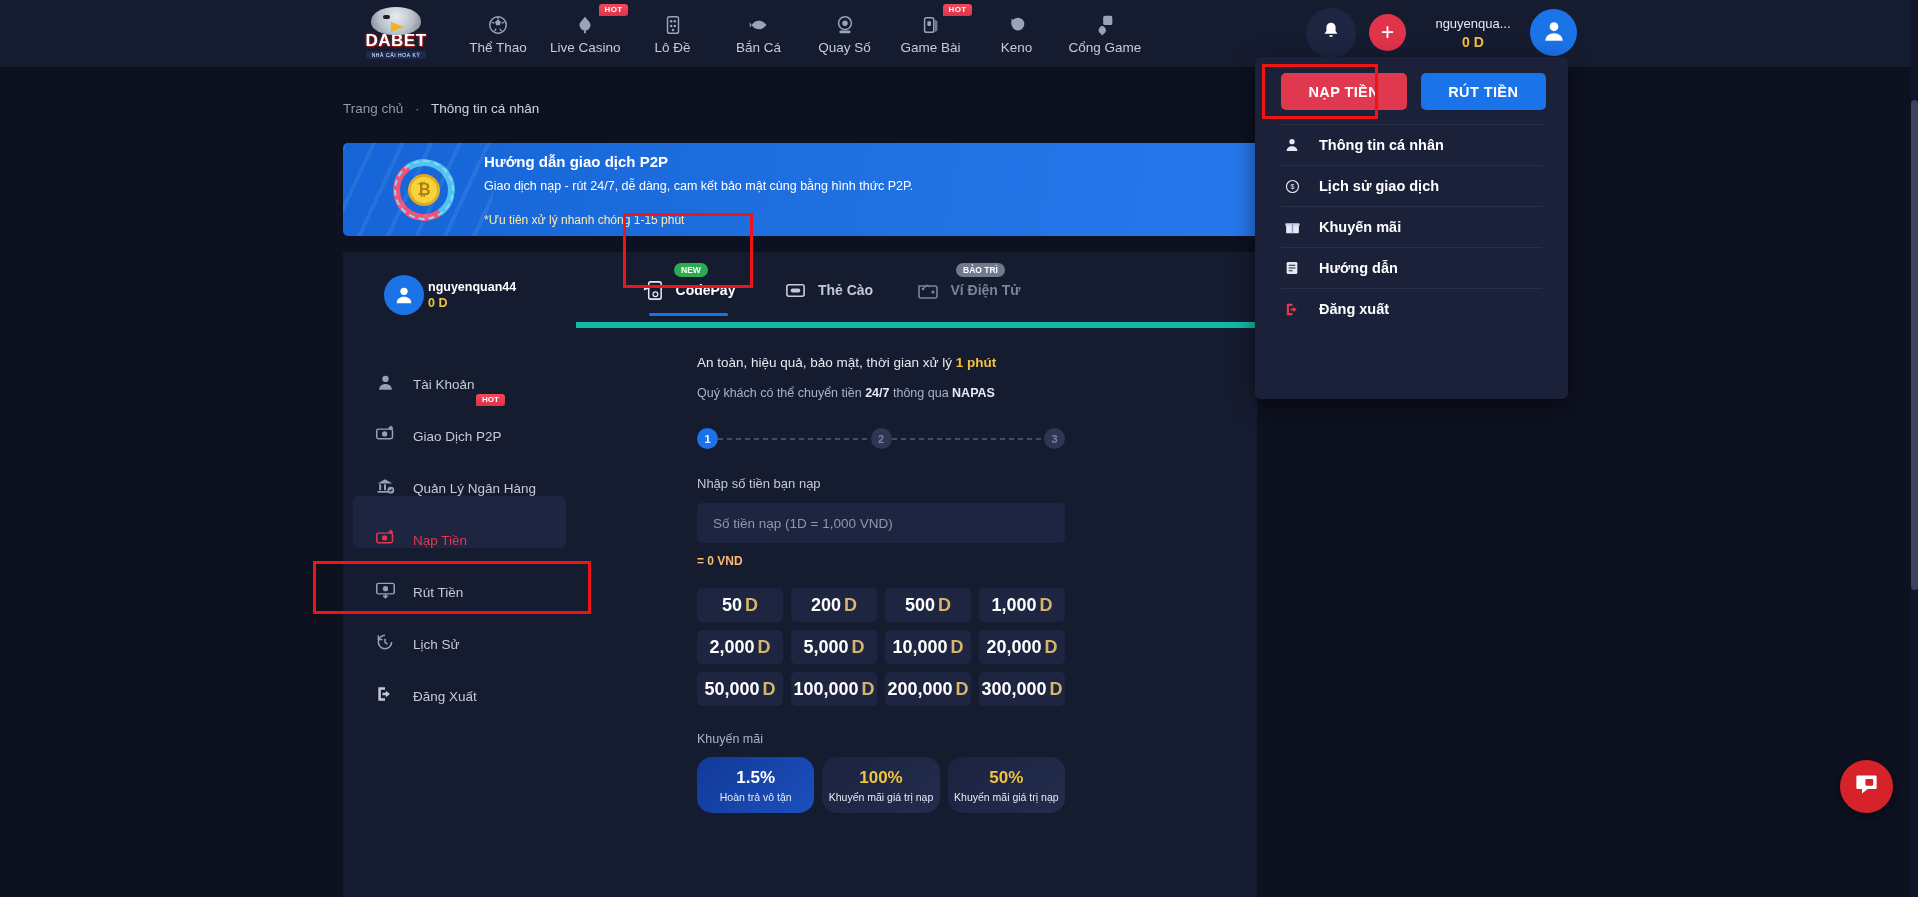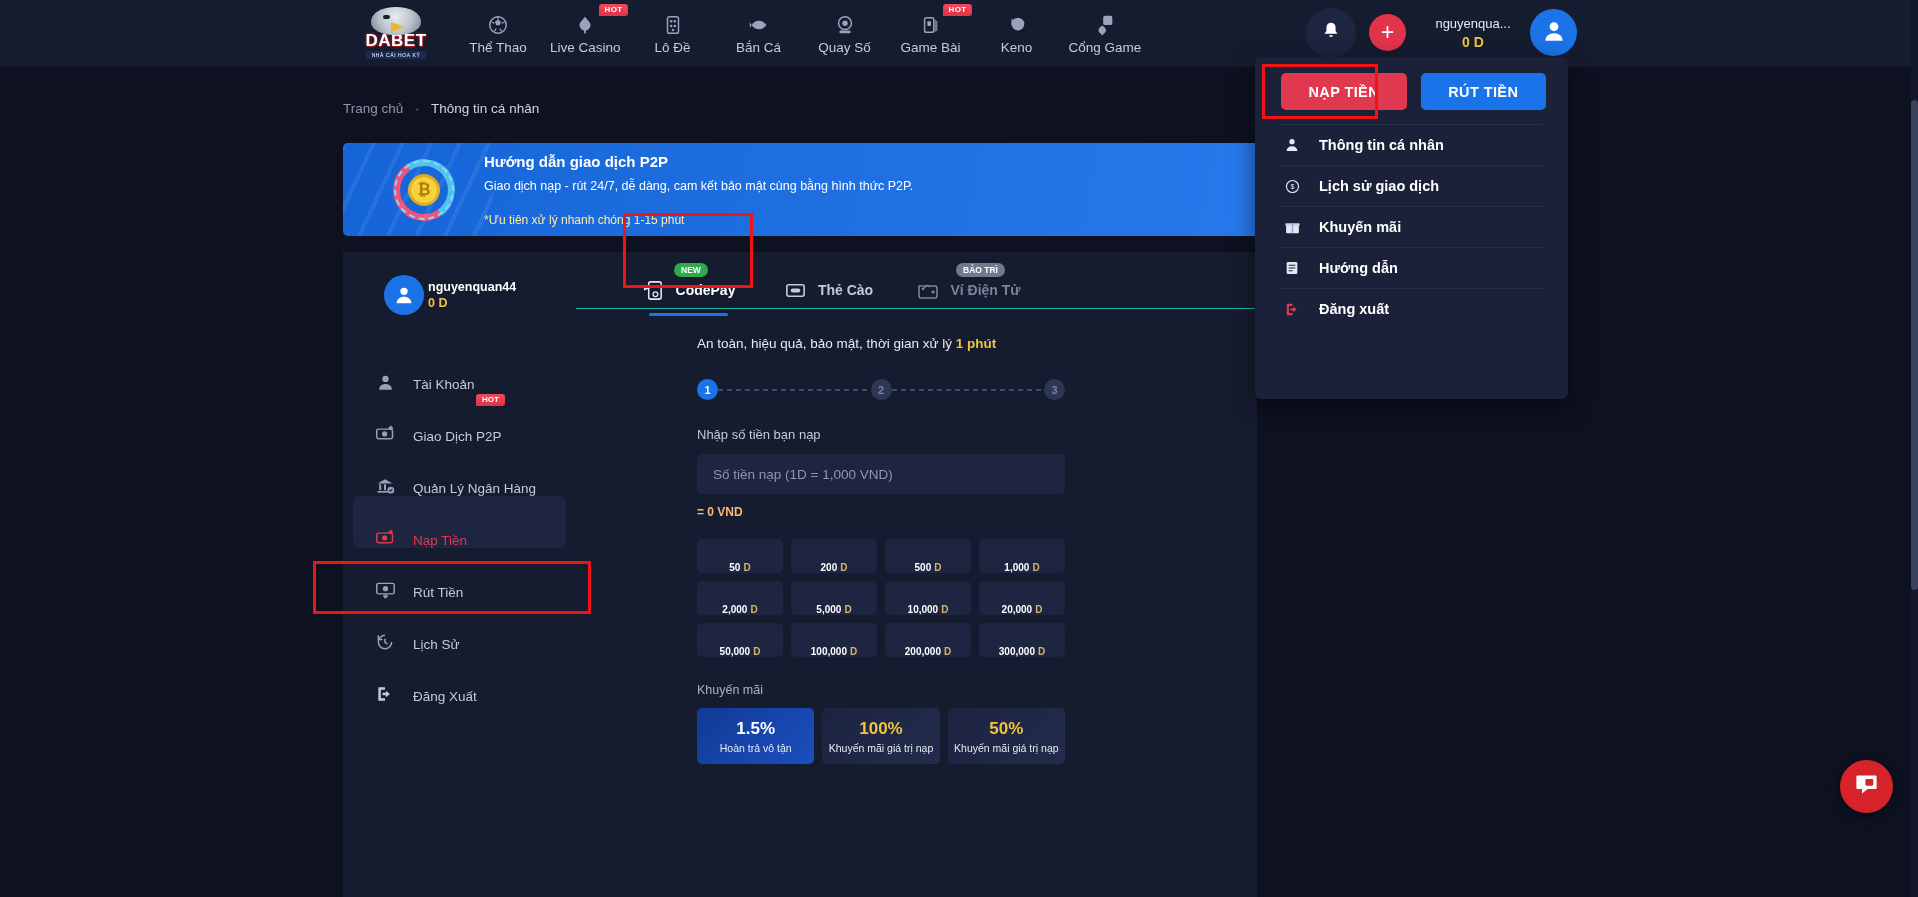--- a/index.html
+++ b/index.html
@@ -190,21 +190,21 @@
   .hl-sb {
     position: absolute; left: 313px; top: 561px; width: 278px; height: 53px;
     border: 3px solid #f01414; z-index: 30; pointer-events: none;
   }
 
   
   .panel {
     position: absolute; left: 576px; top: 252px; width: 681px; height: 645px;
     background: #161c30;
   }
-  .tabs { display: flex; height: 57px; border-bottom: 1px solid #14b8a6; padding-left: 42px; }
+  .tabs { display: flex; height: 76px; border-bottom: 6px solid #14b8a6; padding-left: 42px; }
   .tab {
     position: relative; width: 140px; height: 76px;
     display: flex; align-items: center; justify-content: center; cursor: pointer;
   }
   .tab .tb-ic { width: 25px; height: 25px; margin-right: 10px; display:flex; align-items:center; justify-content:center; }
   .tab .tb-lb { font-size: 14px; color: #c3cada; font-weight: bold; }
   .tab.sel .tb-lb { color: #fff; }
   .tab.dim .tb-lb { color: #7b8399; }
   .tab.sel:after {
     content:""; position:absolute; left: 31px; bottom: 12px; width: 79px; height: 3px;
@@ -250,29 +250,29 @@
   }
   .amt-input::placeholder { color: #8e97ad; }
   .vnd { margin: 11px 0 0 121px; font-size: 12px; color: #fdba74; font-weight: bold; }
 
   .chips {
     margin: 20px 0 0 121px; width: 368px;
     display: grid; grid-template-columns: repeat(4, 1fr); gap: 8px;
   }
   .chip {
     height: 34px; background: #1d2540; border-radius: 5px; cursor: pointer;
-    display: flex; align-items: flex-end; justify-content: center;
-    font-size: 10px; color: #fff; font-weight: bold;
+    display: flex; align-items: center; justify-content: center;
+    font-size: 18px; color: #fff; font-weight: bold;
   }
   .chip .dd { color: #d6b46a; margin-left: 3px; }
 
   .promo-title { margin: 26px 0 0 121px; font-size: 12.5px; color: #aab2c6; }
   .promos { margin: 11px 0 0 121px; width: 368px; display: flex; gap: 8px; }
   .promo {
-    flex: 1; height: 56px; border-radius: 5px; overflow: hidden; position: relative;
+    flex: 1; height: 56px; border-radius: 15px; overflow: hidden; position: relative;
     display: flex; flex-direction: column; align-items: center; justify-content: center;
   }
   .promo.p1 { background: linear-gradient(135deg,#123a96,#1b4fbe); }
   .promo.p2, .promo.p3 { background: linear-gradient(135deg,#1b2340,#232c4c); }
   .promo .pv { font-size: 17px; font-weight: bold; color: #f2c33c; }
   .promo.p1 .pv { color: #ffffff; }
   .promo .pl { font-size: 10.5px; color: #e7eaf2; margin-top: 3px; }
 
   
   .chat {
@@ -642,20 +642,23 @@
         <span class="tb-lb">Ví Điện Tử</span>
       </div>
     </div>
 
     <div class="pbody">
 
       <div class="safe-line">
         <span>An toàn, hiệu quả, bảo mật, thời gian xử lý </span><span class="hi">1 phút</span>
       </div>
 
+      <div class="napas">
+        <span>Quý khách có thể chuyển tiền </span><b>24/7</b><span> thông qua </span><b>NAPAS</b>
+      </div>
 
       <div class="steps">
         <span class="stepdot on">1</span>
         <span class="dashline"></span>
         <span class="stepdot off">2</span>
         <span class="dashline"></span>
         <span class="stepdot off">3</span>
       </div>
 
       <div class="fld-label">Nhập số tiền bạn nạp</div>

